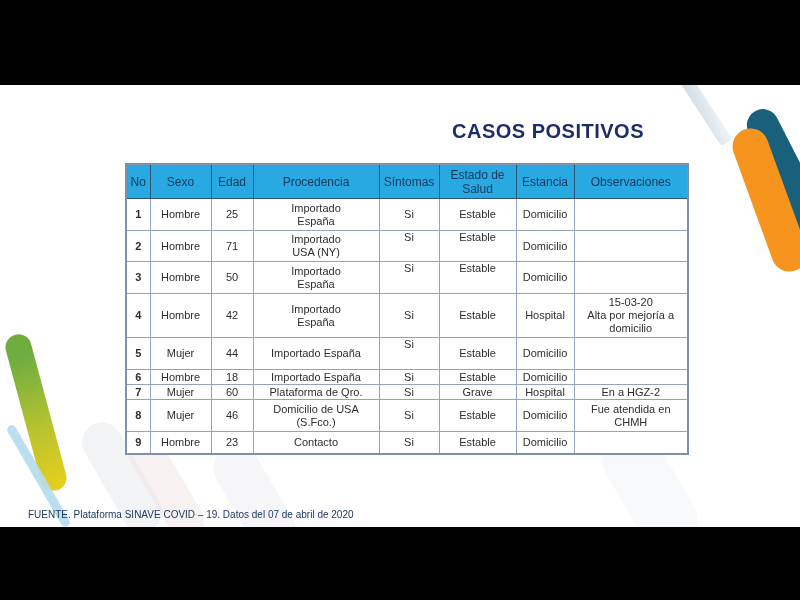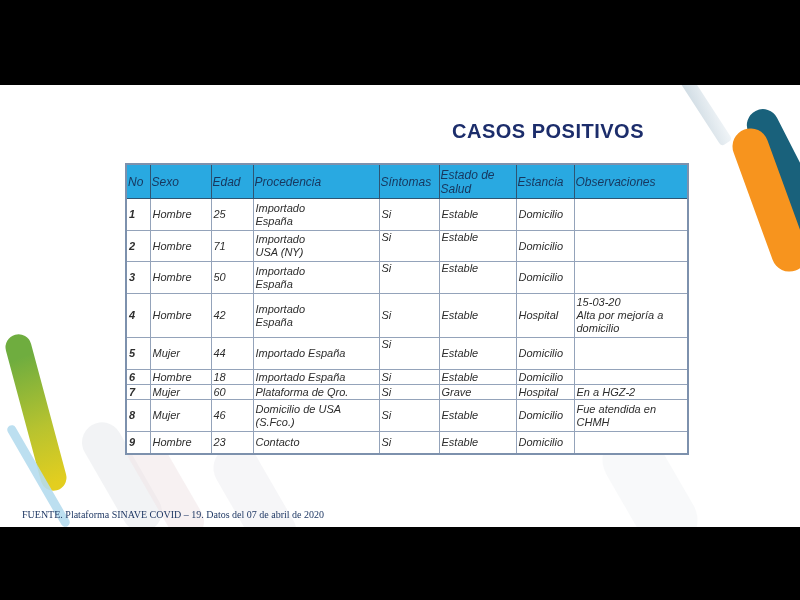--- a/index.html
+++ b/index.html
@@ -25,21 +25,21 @@
   .band-c{left:232px;top:355px;width:46px;height:120px;background:#eaecef;opacity:.45;transform:rotate(-30deg)}
   .band-d{left:620px;top:340px;width:60px;height:130px;background:#eef0f3;opacity:.4;transform:rotate(-30deg)}
 
   .title{
     position:absolute;left:452px;top:22px;z-index:2;
     font-size:20px;font-weight:bold;letter-spacing:.5px;color:#1c2d6b;white-space:nowrap;
   }
   table.cases{
     position:absolute;left:125px;top:78px;z-index:2;
     width:562px;border-collapse:collapse;table-layout:fixed;
-    background:#fff;font-size:11px;color:#2e2e2e;text-align:left;font-style:italic;
+    background:#fff;font-size:11px;color:#2e2e2e;text-align:center;
   }
   table.cases{border:2px solid #7d91ad}
   .cases th,.cases td{border:1px solid #94a3ba;overflow:hidden}
   .cases thead th{
     background:#29a9e1;color:#17375e;font-weight:400;font-size:12px;
     height:33px;line-height:14px;border:1px solid #2e5573;padding:0 1px;
   }
   .cases td{line-height:13px;padding:0 2px;white-space:pre-line;vertical-align:middle}
   .cases td:first-child{font-weight:bold}
   .cases tbody tr:nth-child(1){height:32px}
@@ -51,22 +51,22 @@
   .cases tbody tr:nth-child(7){height:15px}
   .cases tbody tr:nth-child(8){height:32px}
   .cases tbody tr:nth-child(9){height:22px}
   .cases tbody tr:nth-child(10){height:21px}
   .cases tbody tr:nth-child(2) td:nth-child(5),
   .cases tbody tr:nth-child(2) td:nth-child(6),
   .cases tbody tr:nth-child(3) td:nth-child(5),
   .cases tbody tr:nth-child(3) td:nth-child(6),
   .cases tbody tr:nth-child(5) td:nth-child(5){vertical-align:top}
   .footer{
-    position:absolute;left:22px;top:424px;z-index:2;
-    font-size:10px;color:#1f3864;white-space:nowrap;font-family:Liberation Serif, serif;
+    position:absolute;left:28px;top:424px;z-index:2;
+    font-size:10px;color:#1f3864;white-space:nowrap;
   }
 </style>
 </head>
 <body>
 
 <div class="slide">
 
   <span class="bar stripe-silver"></span>
   <span class="bar bar-teal"></span>
   <span class="bar bar-orange"></span>

